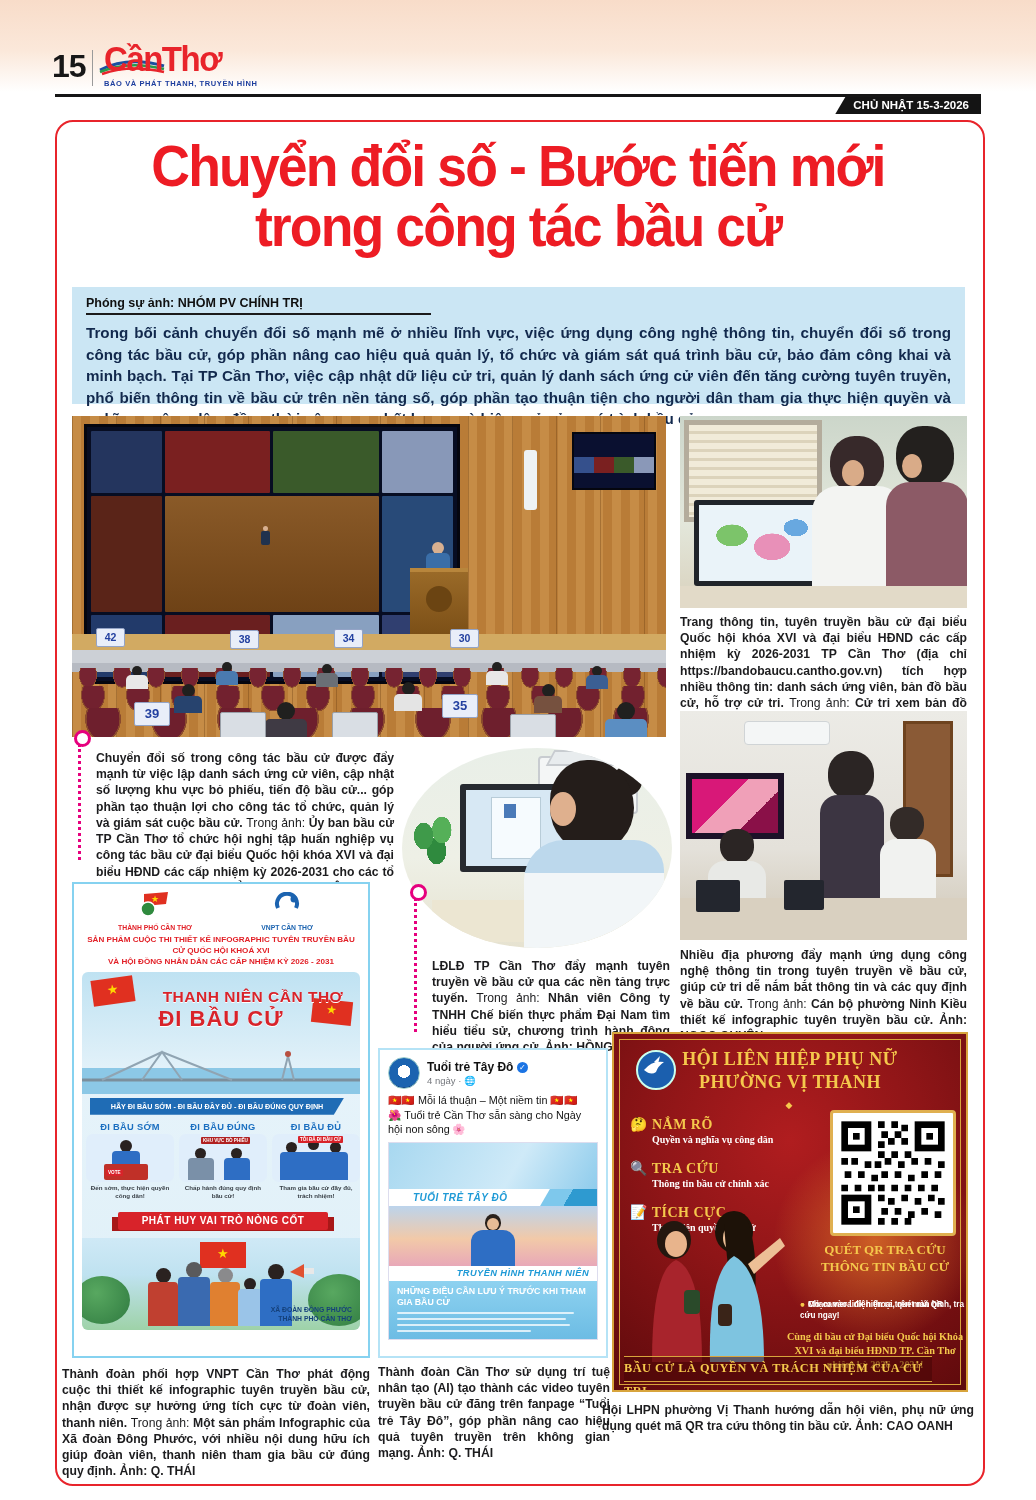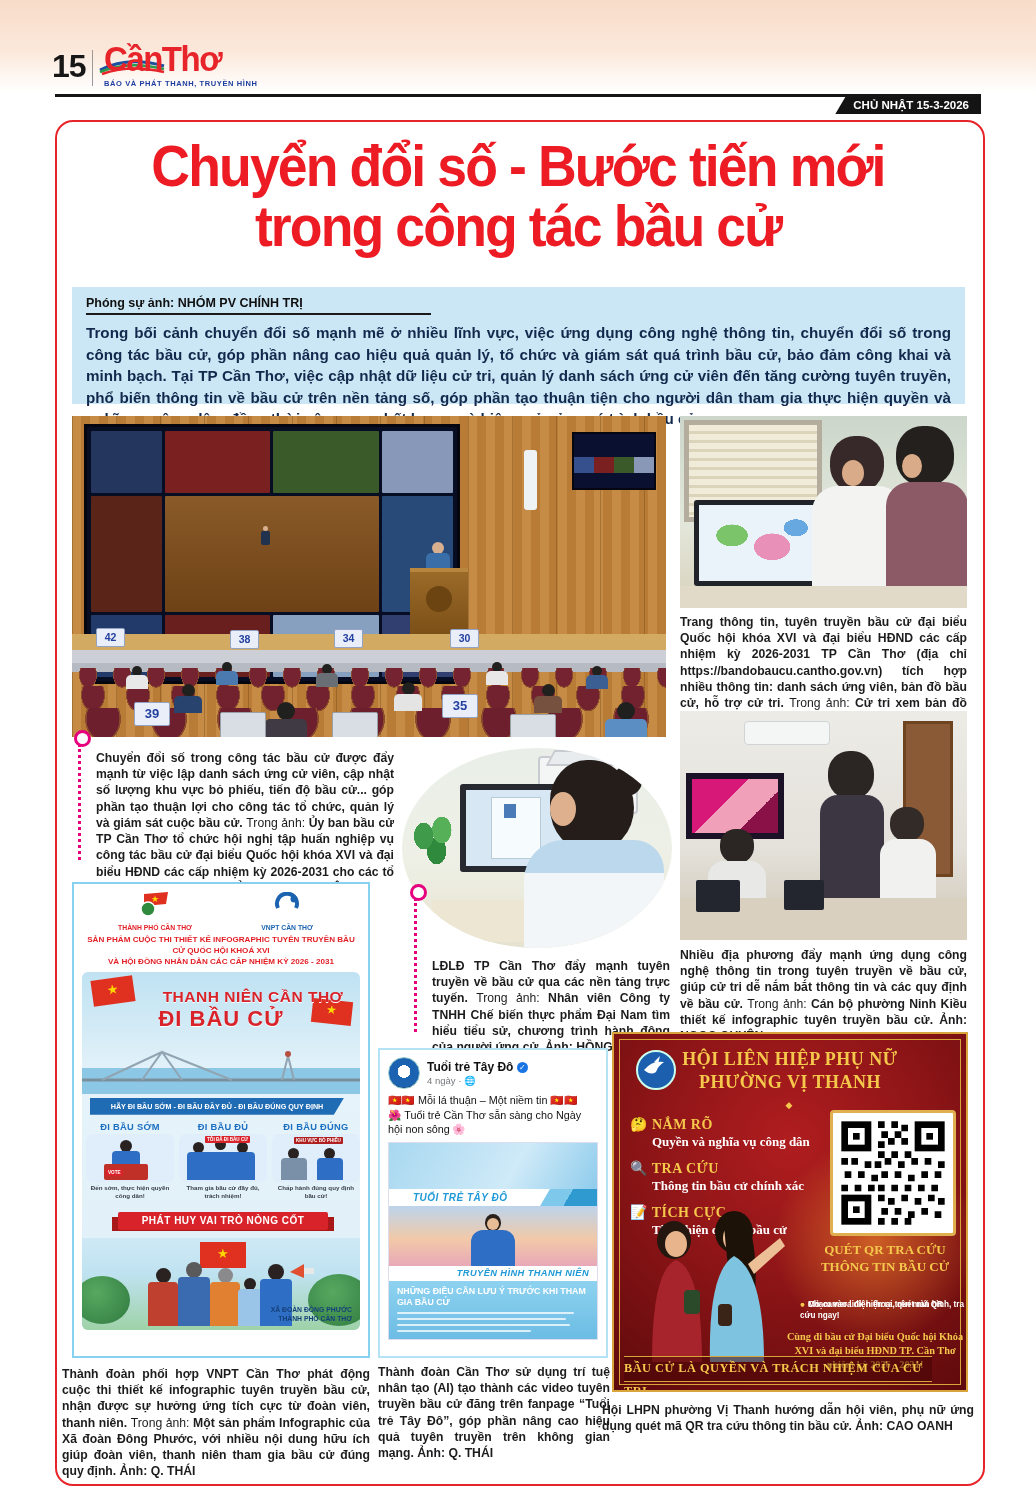--- a/index.html
+++ b/index.html
@@ -146,21 +146,21 @@
 
   
   .rposter{left:612px;top:1032px;width:356px;height:360px;background:radial-gradient(circle at 50% 30%,#b01d1f 0%,#8e1517 45%,#5e0a0c 100%);border:2px solid #d8a43c;box-sizing:border-box;overflow:hidden;}
   .rp-inner{position:absolute;left:5px;top:5px;right:5px;bottom:5px;border:1px solid #d8a43c;pointer-events:none;}
   .rp-glow{position:absolute;left:40%;top:30%;width:240px;height:200px;background:radial-gradient(circle,#ff9a30 0%,rgba(255,154,48,0) 65%);opacity:.55;}
   .rp-title{left:0;top:14px;width:100%;text-align:center;font-family:"Liberation Serif","DejaVu Serif",serif;font-weight:800;color:#f5c84c;font-size:18px;line-height:1.25;letter-spacing:.5px;}
   .rp-dove{left:22px;top:16px;width:36px;height:36px;border-radius:50%;background:#1b5fae;border:2px solid #cfe;overflow:hidden;}
   .rp-divider{left:0;top:66px;width:100%;text-align:center;color:#f5c84c;font-size:9px;letter-spacing:2px;}
   .rp-item{position:absolute;left:16px;width:190px;}
   .rp-item .hd{font-family:"Liberation Serif","DejaVu Serif",serif;font-size:14px;font-weight:800;color:#f5c84c;letter-spacing:.5px;}
-  .rp-item .sb{font-family:"Liberation Serif","DejaVu Serif",serif;font-size:13px;font-weight:700;color:#fff;margin-top:1px;margin-left:22px;}
+  .rp-item .sb{font-family:"Liberation Serif","DejaVu Serif",serif;font-size:10px;font-weight:700;color:#fff;margin-top:1px;margin-left:22px;}
   .rp-qrbox{left:216px;top:76px;width:126px;height:126px;background:#fff;border:3px solid #e0b050;border-radius:4px;padding:5px;box-sizing:border-box;}
   .rp-qrhead{left:186px;top:208px;width:170px;text-align:center;font-family:"Liberation Serif","DejaVu Serif",serif;font-weight:800;color:#f5c84c;font-size:13px;line-height:1.3;}
   .rp-bullet{position:absolute;left:186px;width:168px;font-size:8.2px;font-weight:700;color:#fff;line-height:1.3;}
   .rp-bullet b{color:#f5c84c;margin-right:3px;}
   .rp-cta{left:168px;top:296px;width:186px;text-align:center;font-family:"Liberation Serif","DejaVu Serif",serif;font-size:10.3px;font-weight:800;color:#f5c84c;line-height:1.35;}
   .rp-footer{left:10px;bottom:8px;width:308px;height:24px;border-top:1.5px solid #d8a43c;border-bottom:1.5px solid #d8a43c;background:rgba(70,5,5,.55);color:#f5c84c;font-family:"Liberation Serif","DejaVu Serif",serif;font-weight:700;font-size:12.3px;text-align:left;line-height:23px;letter-spacing:.5px;}
 </style>
 </head>
 <body>
 
@@ -363,40 +363,40 @@
           <div class="t">ĐI BẦU SỚM</div>
           <div class="img">
             <div class="figdot" style="left:34px;top:6px;width:12px;height:12px;background:#2a2220"></div>
             <div class="figbody" style="left:26px;top:17px;width:28px;height:22px;background:#2e6ec4"></div>
             <div style="position:absolute;left:18px;bottom:2px;width:44px;height:16px;background:#c03028;border-radius:2px"></div>
             <span class="tinytag" style="left:20px;bottom:6px">VOTE</span>
           </div>
           <div class="c">Đến sớm, thực hiện quyền công dân!</div>
         </div>
         <div class="pcol">
+          <div class="t">ĐI BẦU ĐÚNG</div>
+          <div class="img">
+            <span class="tinytag" style="left:22px;top:3px;background:#b02020">KHU VỰC BỎ PHIẾU</span>
+            <div class="figdot" style="left:16px;top:14px;width:11px;height:11px;background:#2a2220"></div>
+            <div class="figbody" style="left:9px;top:24px;width:26px;height:22px;background:#7a90a8"></div>
+            <div class="figdot" style="left:52px;top:14px;width:11px;height:11px;background:#2a2220"></div>
+            <div class="figbody" style="left:45px;top:24px;width:26px;height:22px;background:#2e6ec4"></div>
+          </div>
+          <div class="c">Chấp hành đúng quy định bầu cử!</div>
+        </div>
+        <div class="pcol">
           <div class="t">ĐI BẦU ĐỦ</div>
           <div class="img">
             <div class="figdot" style="left:14px;top:8px;width:11px;height:11px;background:#2a2220"></div>
             <div class="figdot" style="left:36px;top:5px;width:11px;height:11px;background:#2a2220"></div>
             <div class="figdot" style="left:58px;top:8px;width:11px;height:11px;background:#2a2220"></div>
             <div class="figbody" style="left:8px;top:18px;width:68px;height:28px;background:#2e6ec4"></div>
             <span class="tinytag" style="left:26px;top:2px">TÔI ĐÃ ĐI BẦU CỬ</span>
           </div>
           <div class="c">Tham gia bầu cử đầy đủ, trách nhiệm!</div>
-        </div>
-        <div class="pcol">
-          <div class="t">ĐI BẦU ĐÚNG</div>
-          <div class="img">
-            <span class="tinytag" style="left:22px;top:3px;background:#b02020">KHU VỰC BỎ PHIẾU</span>
-            <div class="figdot" style="left:16px;top:14px;width:11px;height:11px;background:#2a2220"></div>
-            <div class="figbody" style="left:9px;top:24px;width:26px;height:22px;background:#7a90a8"></div>
-            <div class="figdot" style="left:52px;top:14px;width:11px;height:11px;background:#2a2220"></div>
-            <div class="figbody" style="left:45px;top:24px;width:26px;height:22px;background:#2e6ec4"></div>
-          </div>
-          <div class="c">Chấp hành đúng quy định bầu cử!</div>
         </div>
       </div>
       <div class="abs ribbon2">PHÁT HUY VAI TRÒ NÒNG CỐT</div>
       <div class="abs cols2">
         <div class="pcol">
           <div class="t2">VẬN ĐỘNG NGƯỜI THÂN</div>
           <div class="img2">
             <div class="figdot" style="left:12px;top:10px;width:12px;height:12px;background:#2a2220"></div>
             <div class="figbody" style="left:5px;top:21px;width:28px;height:26px;background:#2e6ec4"></div>
             <div class="figdot" style="left:40px;top:8px;width:12px;height:12px;background:#c8c8c8"></div>

